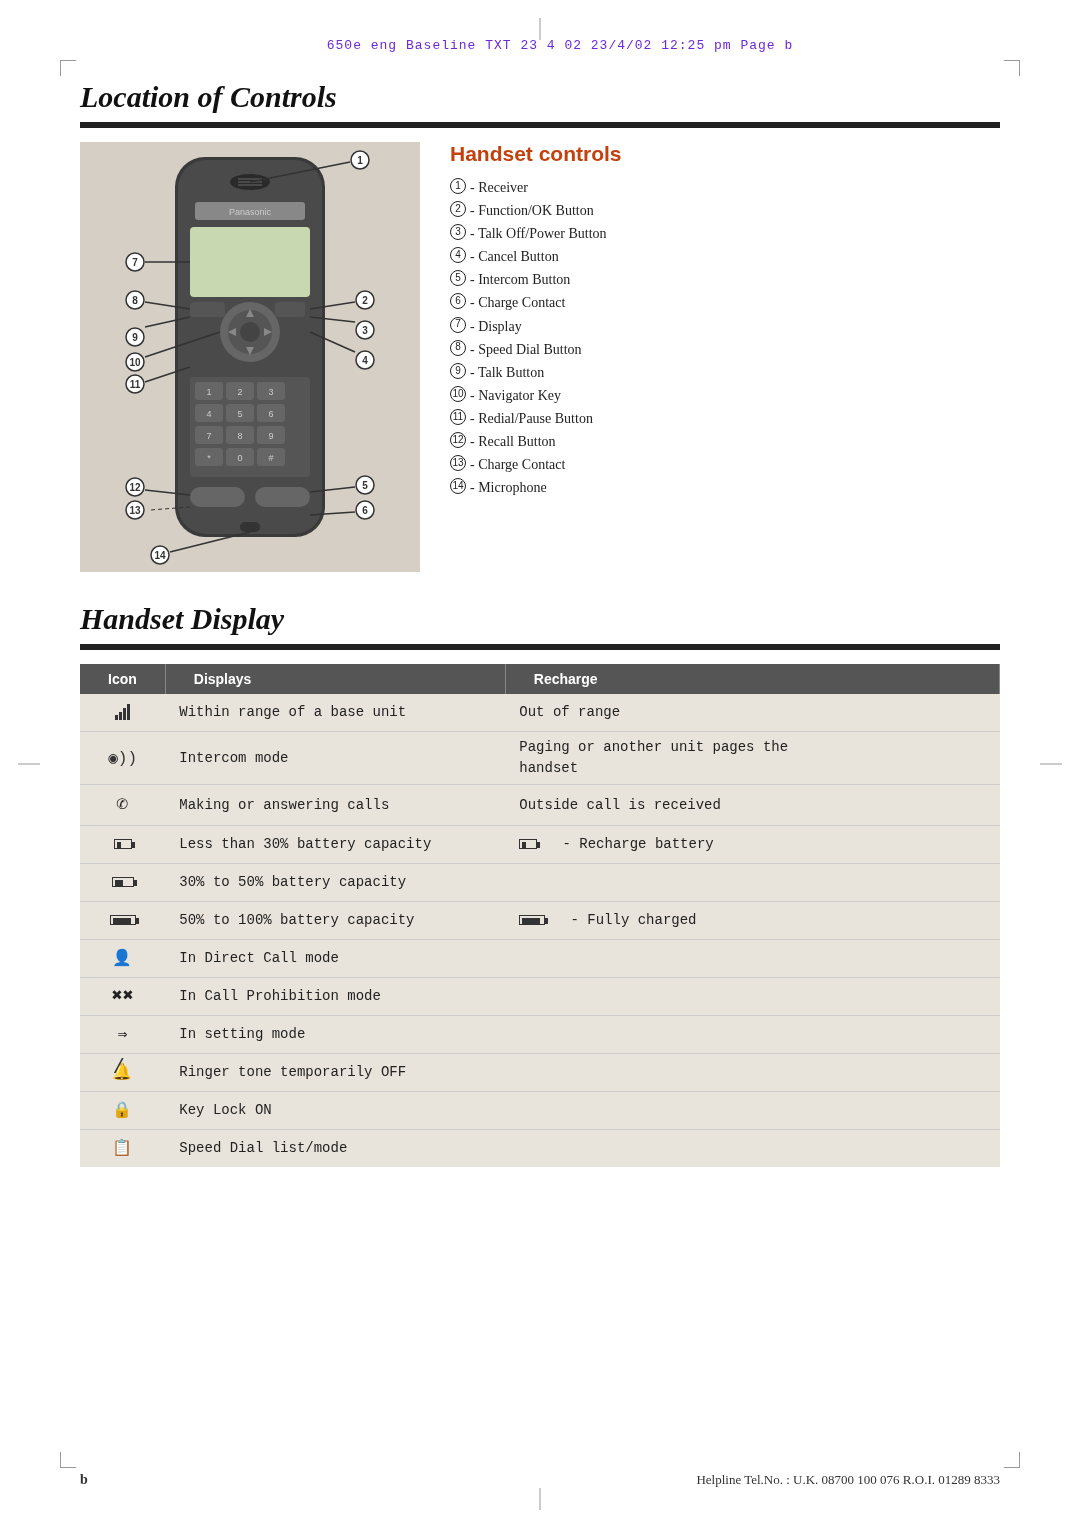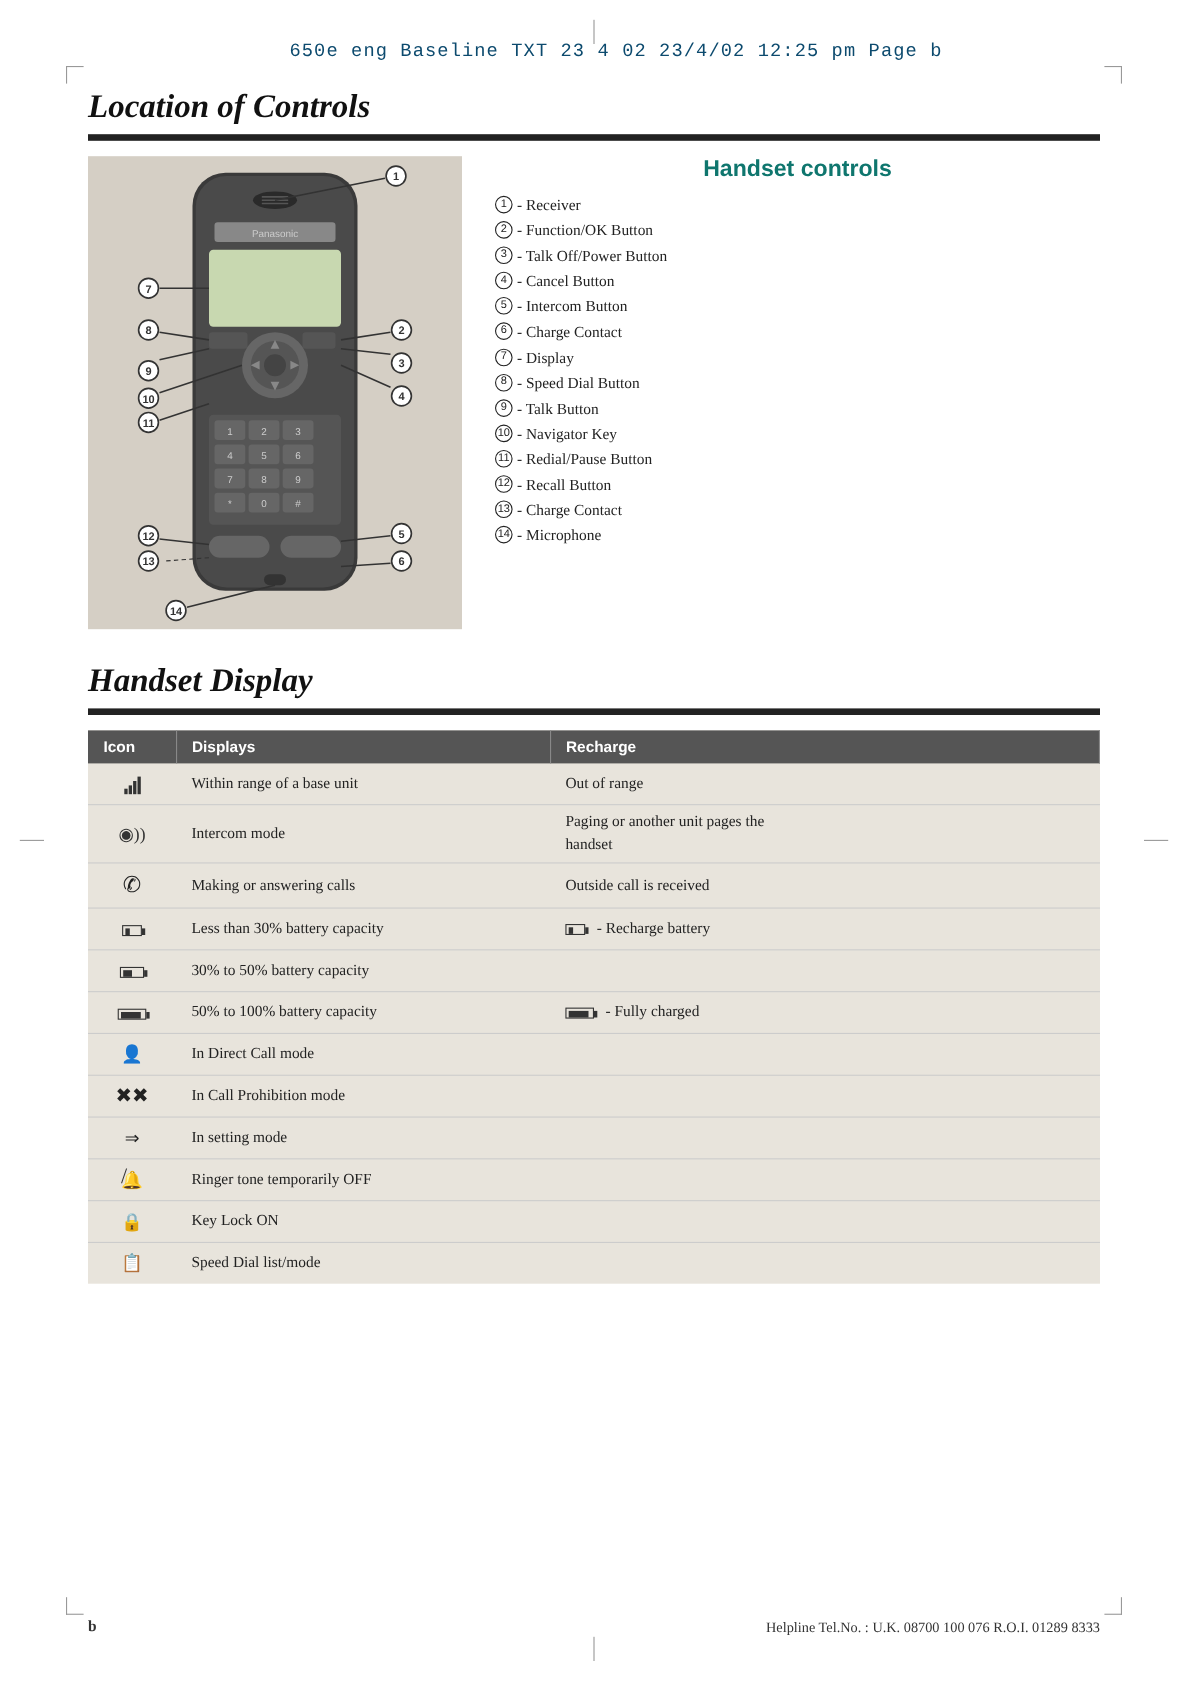--- a/index.html
+++ b/index.html
@@ -14,22 +14,22 @@
       overflow: hidden;
     }
 
     
     .top-header {
       position: absolute;
       top: 38px;
       left: 0; right: 0;
       text-align: center;
       font-family: 'Courier New', Courier, monospace;
-      font-size: 17px;
-      color: #0c4a6e;
+      font-size: 13px;
+      color: #6d28d9;
       letter-spacing: 1px;
       padding-left: 40px;
     }
 
     
     .crop-mark-top-center {
       position: absolute;
       top: 18px;
       left: 50%;
       transform: translateX(-50%);
@@ -132,22 +132,21 @@
     .controls-panel {
       flex: 1;
     }
 
     .controls-panel h2 {
       font-size: 21px;
       font-weight: bold;
       font-style: normal;
       font-family: Arial, sans-serif;
       margin-bottom: 10px;
-      color: #0f766e;
-      text-align: center;
+      color: #c2410c;
     }
 
     .controls-list {
       list-style: none;
       font-size: 14px;
       line-height: 1.65;
       color: #222;
     }
 
     .controls-list li {
@@ -203,37 +202,38 @@
       border-collapse: collapse;
       font-size: 14px;
     }
 
     .display-table thead tr th {
       background: #555;
       color: #fff;
       font-weight: bold;
       font-family: Arial, sans-serif;
       font-size: 14px;
-      padding: 7px 14px;
+      padding: 7px 28px;
       text-align: left;
       border-right: 1px solid #888;
     }
 
     .display-table thead tr th:first-child {
       width: 80px;
     }
     .display-table thead tr th:nth-child(2) {
       width: 340px;
     }
 
     .display-table tbody tr td {
       padding: 5px 14px;
       vertical-align: middle;
       border-bottom: 1px solid #ccc;
       line-height: 1.5;
+      font-family: Liberation Mono, monospace;
     }
 
     .display-table tbody tr td:first-child {
       font-size: 18px;
       text-align: center;
     }
 
     .display-table tbody tr:last-child td {
       border-bottom: none;
     }

